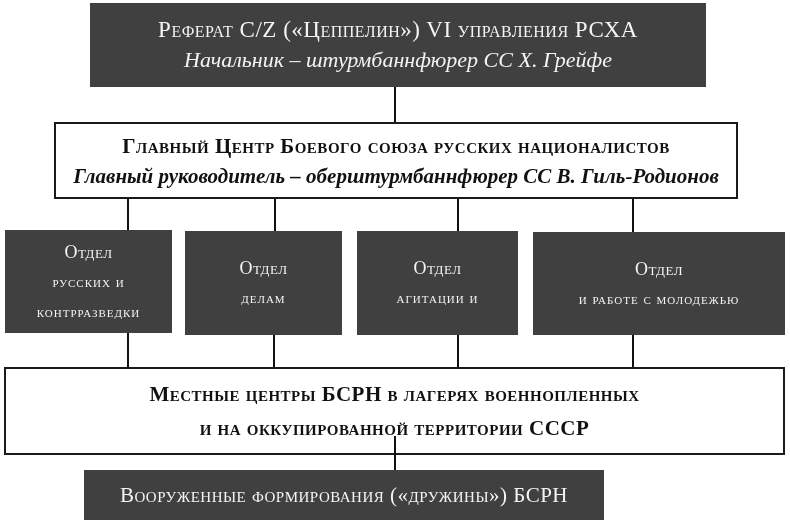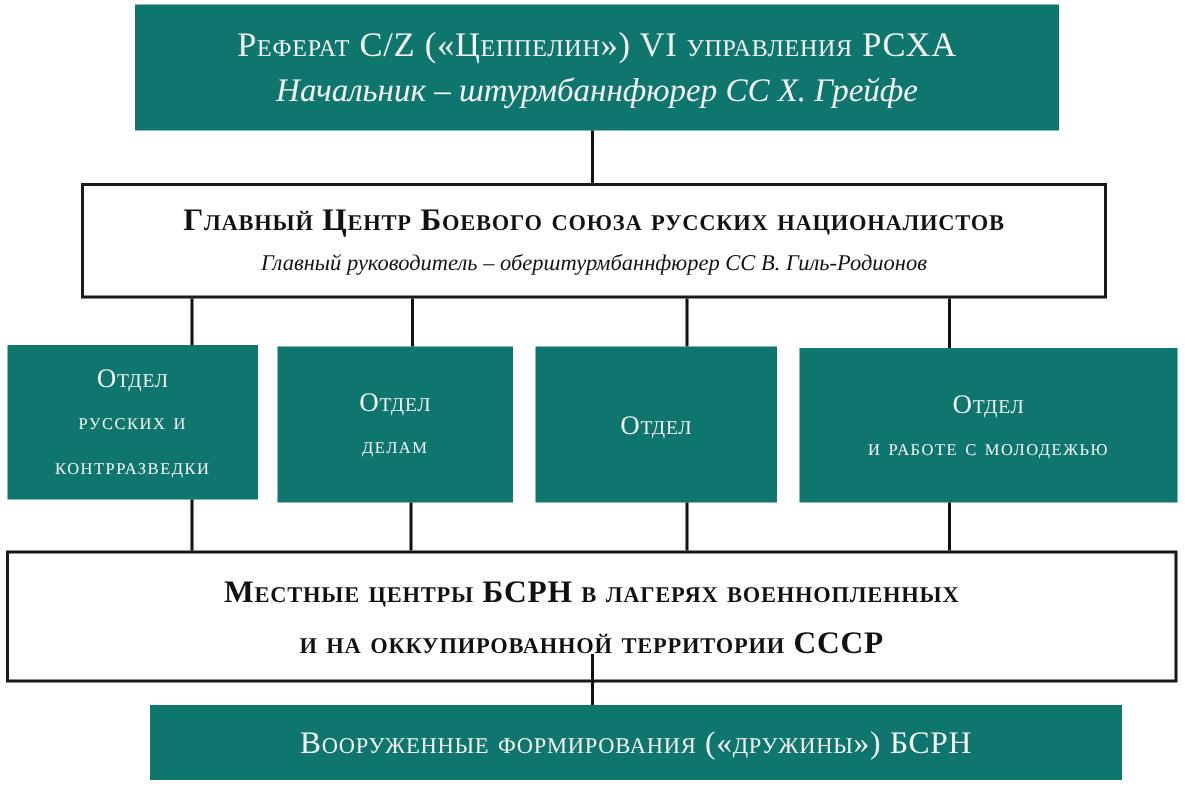--- a/index.html
+++ b/index.html
@@ -1,27 +1,27 @@
 <!DOCTYPE html>
 <html><head>
   <meta charset="utf-8">
   <style>
     html, body { margin:0; padding:0; background:#ffffff; }
     body { width:790px; height:524px; position:relative; overflow:hidden;
            font-family:"Liberation Serif","DejaVu Serif",serif; color:#111; }
     .box { position:absolute; box-sizing:border-box; display:flex; flex-direction:column;
            align-items:center; justify-content:center; text-align:center; }
-    .dark { background:#0f766e; color:#f4f4f4; }
+    .dark { background:#404040; color:#f4f4f4; }
     .light { background:#ffffff; border:2px solid #1a1a1a; color:#111; }
     .line { position:absolute; background:#111; }
     .sc { font-variant:small-caps; letter-spacing:0.5px; }
     .title-top { font-size:23px; line-height:30px; }
     .sub-top { font-size:22px; font-style:italic; line-height:30px; }
     .title-main { font-size:21px; font-weight:bold; line-height:30px; }
-    .sub-main { font-size:15px; font-style:italic; line-height:30px; }
+    .sub-main { font-size:21px; font-style:italic; line-height:30px;font-weight:bold; }
     .dept-h { font-size:18px; font-weight:normal; line-height:30px;text-align:right; }
     .dept-l { font-size:15px; line-height:30px; letter-spacing:1px; }
     .local { font-size:21px; font-weight:bold; line-height:34px; }
     .bottom { font-size:21px; line-height:30px; }
   </style>
 </head>
 <body>
 
 <div class="box dark" style="left:90px; top:3px; width:616px; height:84px;">
   <div class="title-top sc">Реферат C/Z («Цеппелин») VI управления РСХА</div>
@@ -46,34 +46,35 @@
   <div class="dept-l sc">контрразведки</div>
 </div>
 
 <div class="box dark" style="left:185px; top:231px; width:157px; height:104px;">
   <div class="dept-h sc">Отдел</div>
   <div class="dept-l sc">делам</div>
 </div>
 
 <div class="box dark" style="left:357px; top:231px; width:161px; height:104px;">
   <div class="dept-h sc">Отдел</div>
+  <div class="dept-l sc">агитации и</div>
 </div>
 
 <div class="box dark" style="left:533px; top:232px; width:252px; height:103px;">
   <div class="dept-h sc">Отдел</div>
   <div class="dept-l sc">и работе с молодежью</div>
 </div>
 
 <div class="line" style="left:127px; top:333px; width:2px; height:35px;"></div>
 <div class="line" style="left:273px; top:335px; width:2px; height:33px;"></div>
 <div class="line" style="left:457px; top:335px; width:2px; height:33px;"></div>
 <div class="line" style="left:632px; top:335px; width:2px; height:33px;"></div>
 
 <div class="box light" style="left:4px; top:367px; width:781px; height:88px;">
   <div class="local sc">Местные центры БСРН в лагерях военнопленных</div>
   <div class="local sc">и на оккупированной территории СССР</div>
 </div>
 
 <div class="line" style="left:394px; top:436px; width:2px; height:35px;"></div>
 
-<div class="box dark" style="left:100px; top:470px; width:648px; height:50px;text-align:right;">
+<div class="box dark" style="left:84px; top:470px; width:520px; height:50px;text-align:right;">
   <div class="bottom sc">Вооруженные формирования («дружины») БСРН</div>
 </div>
 
 </body></html>

